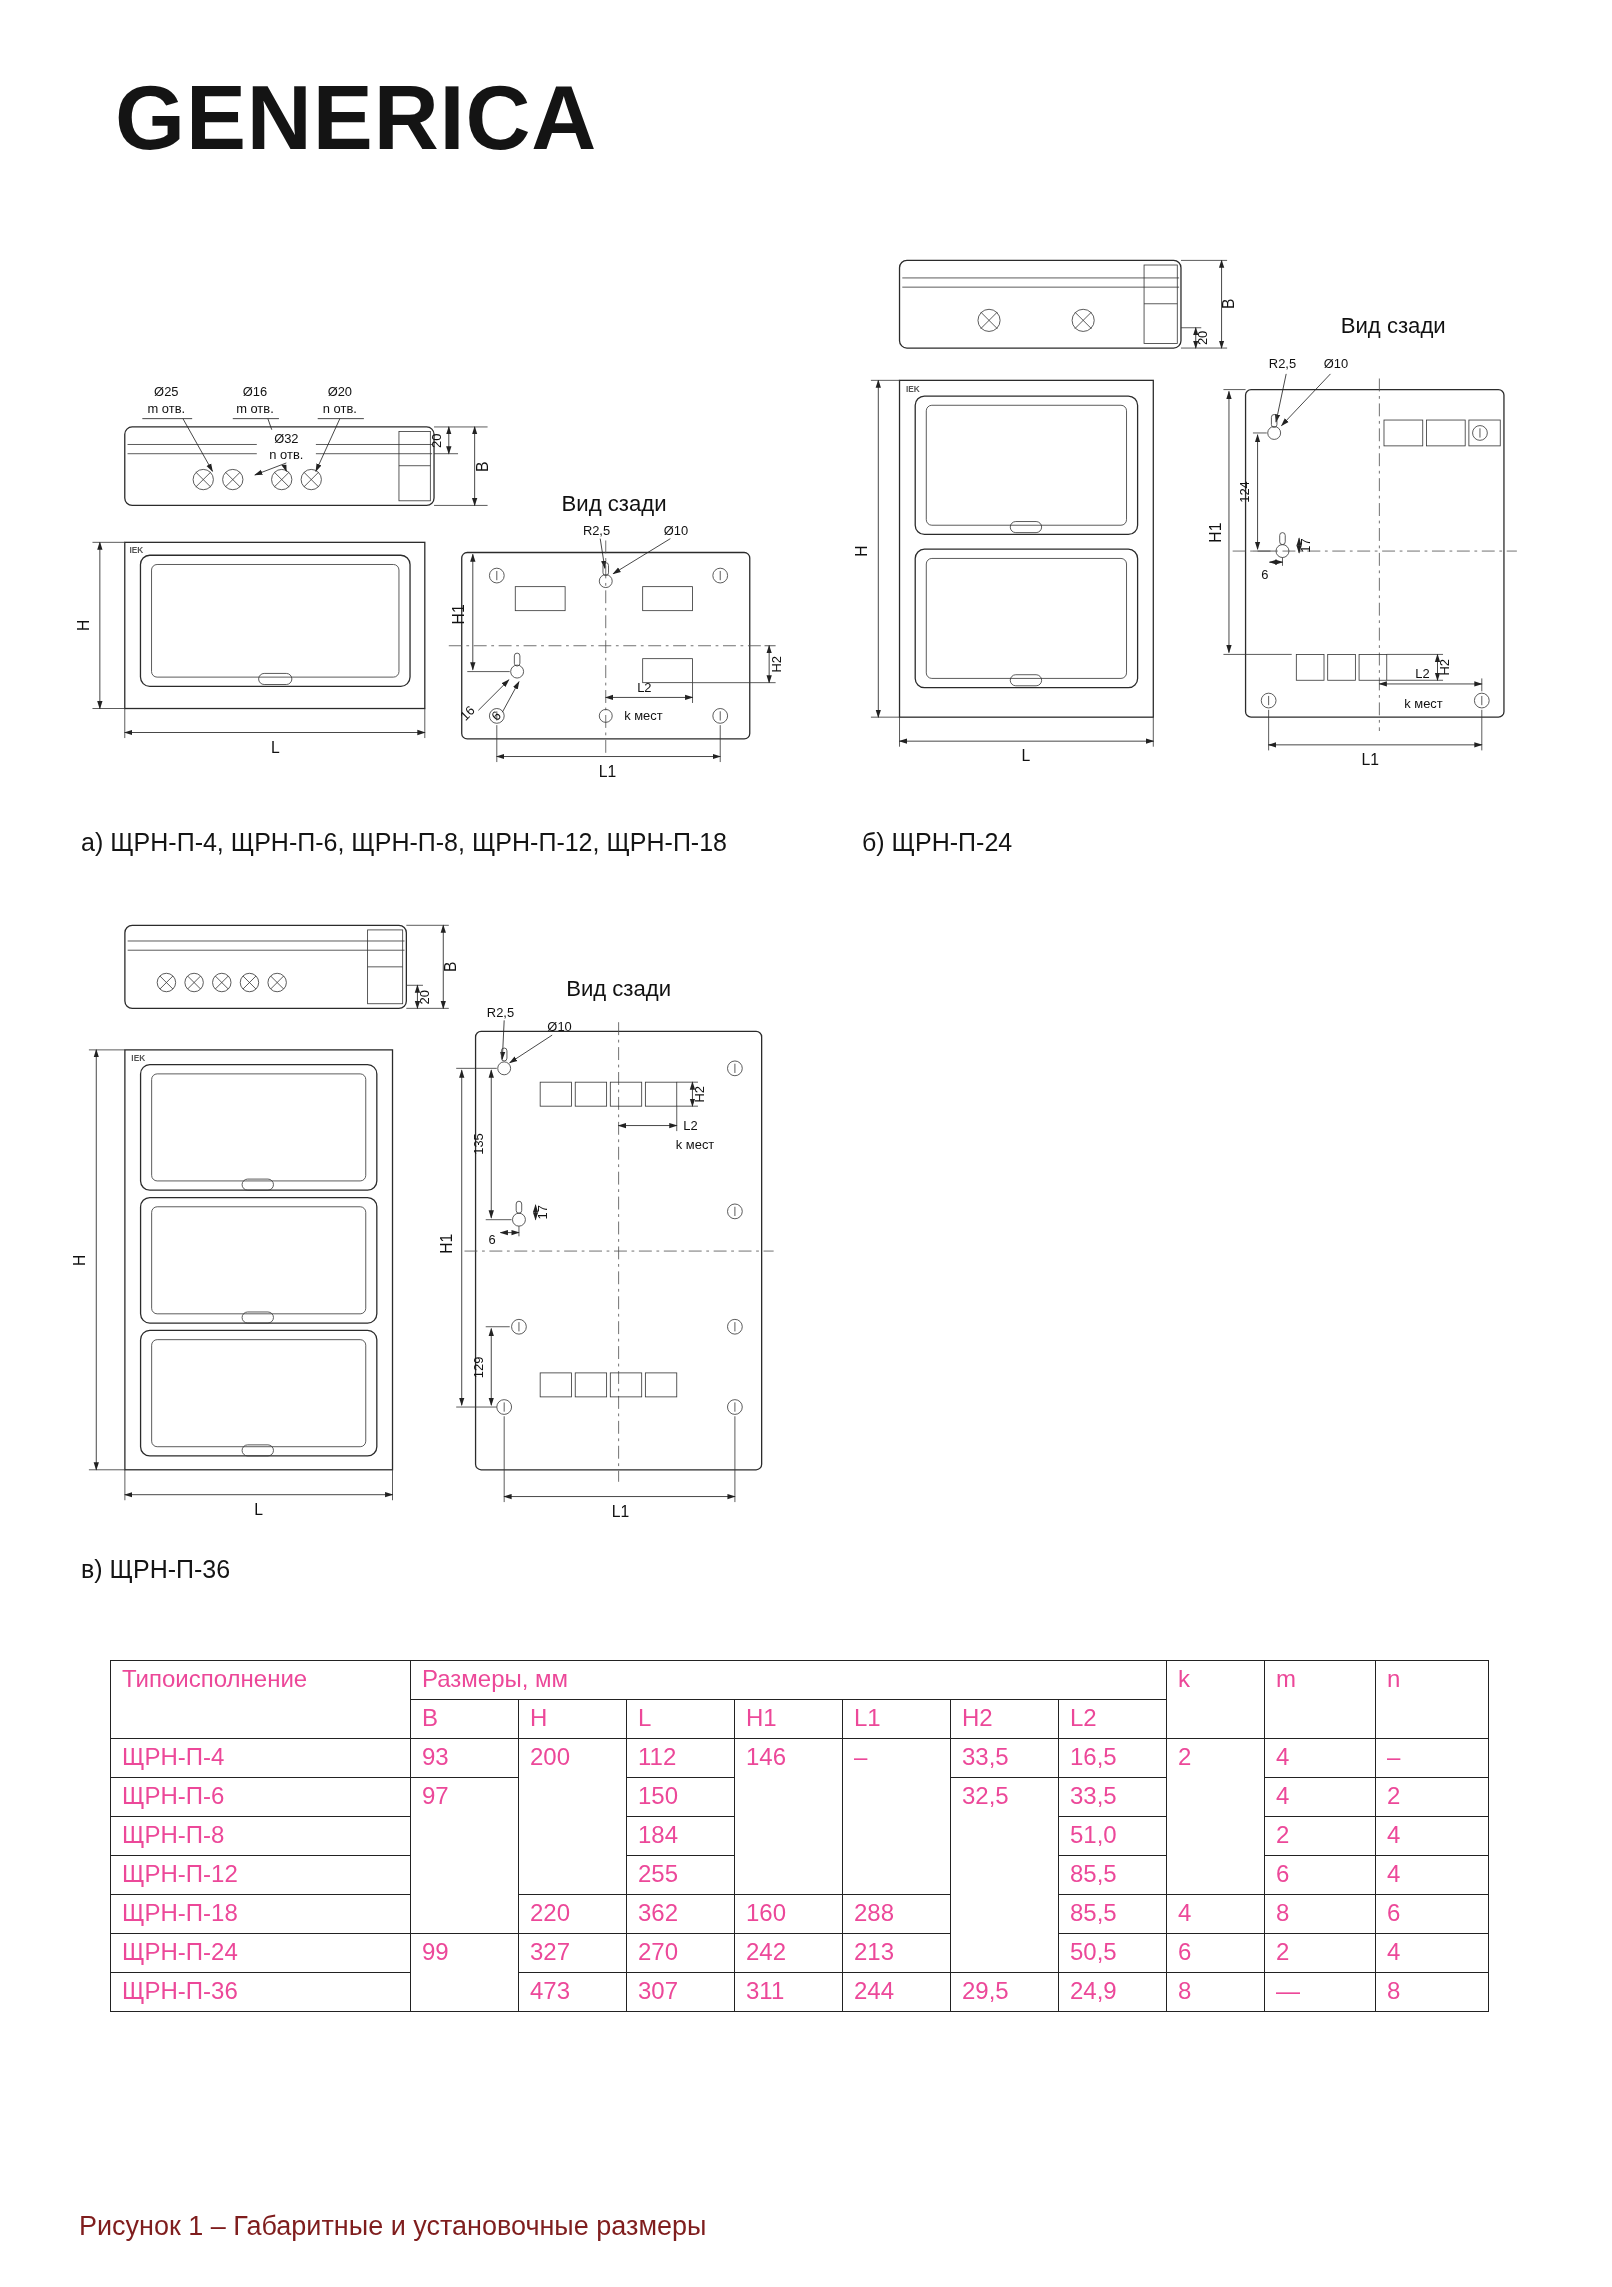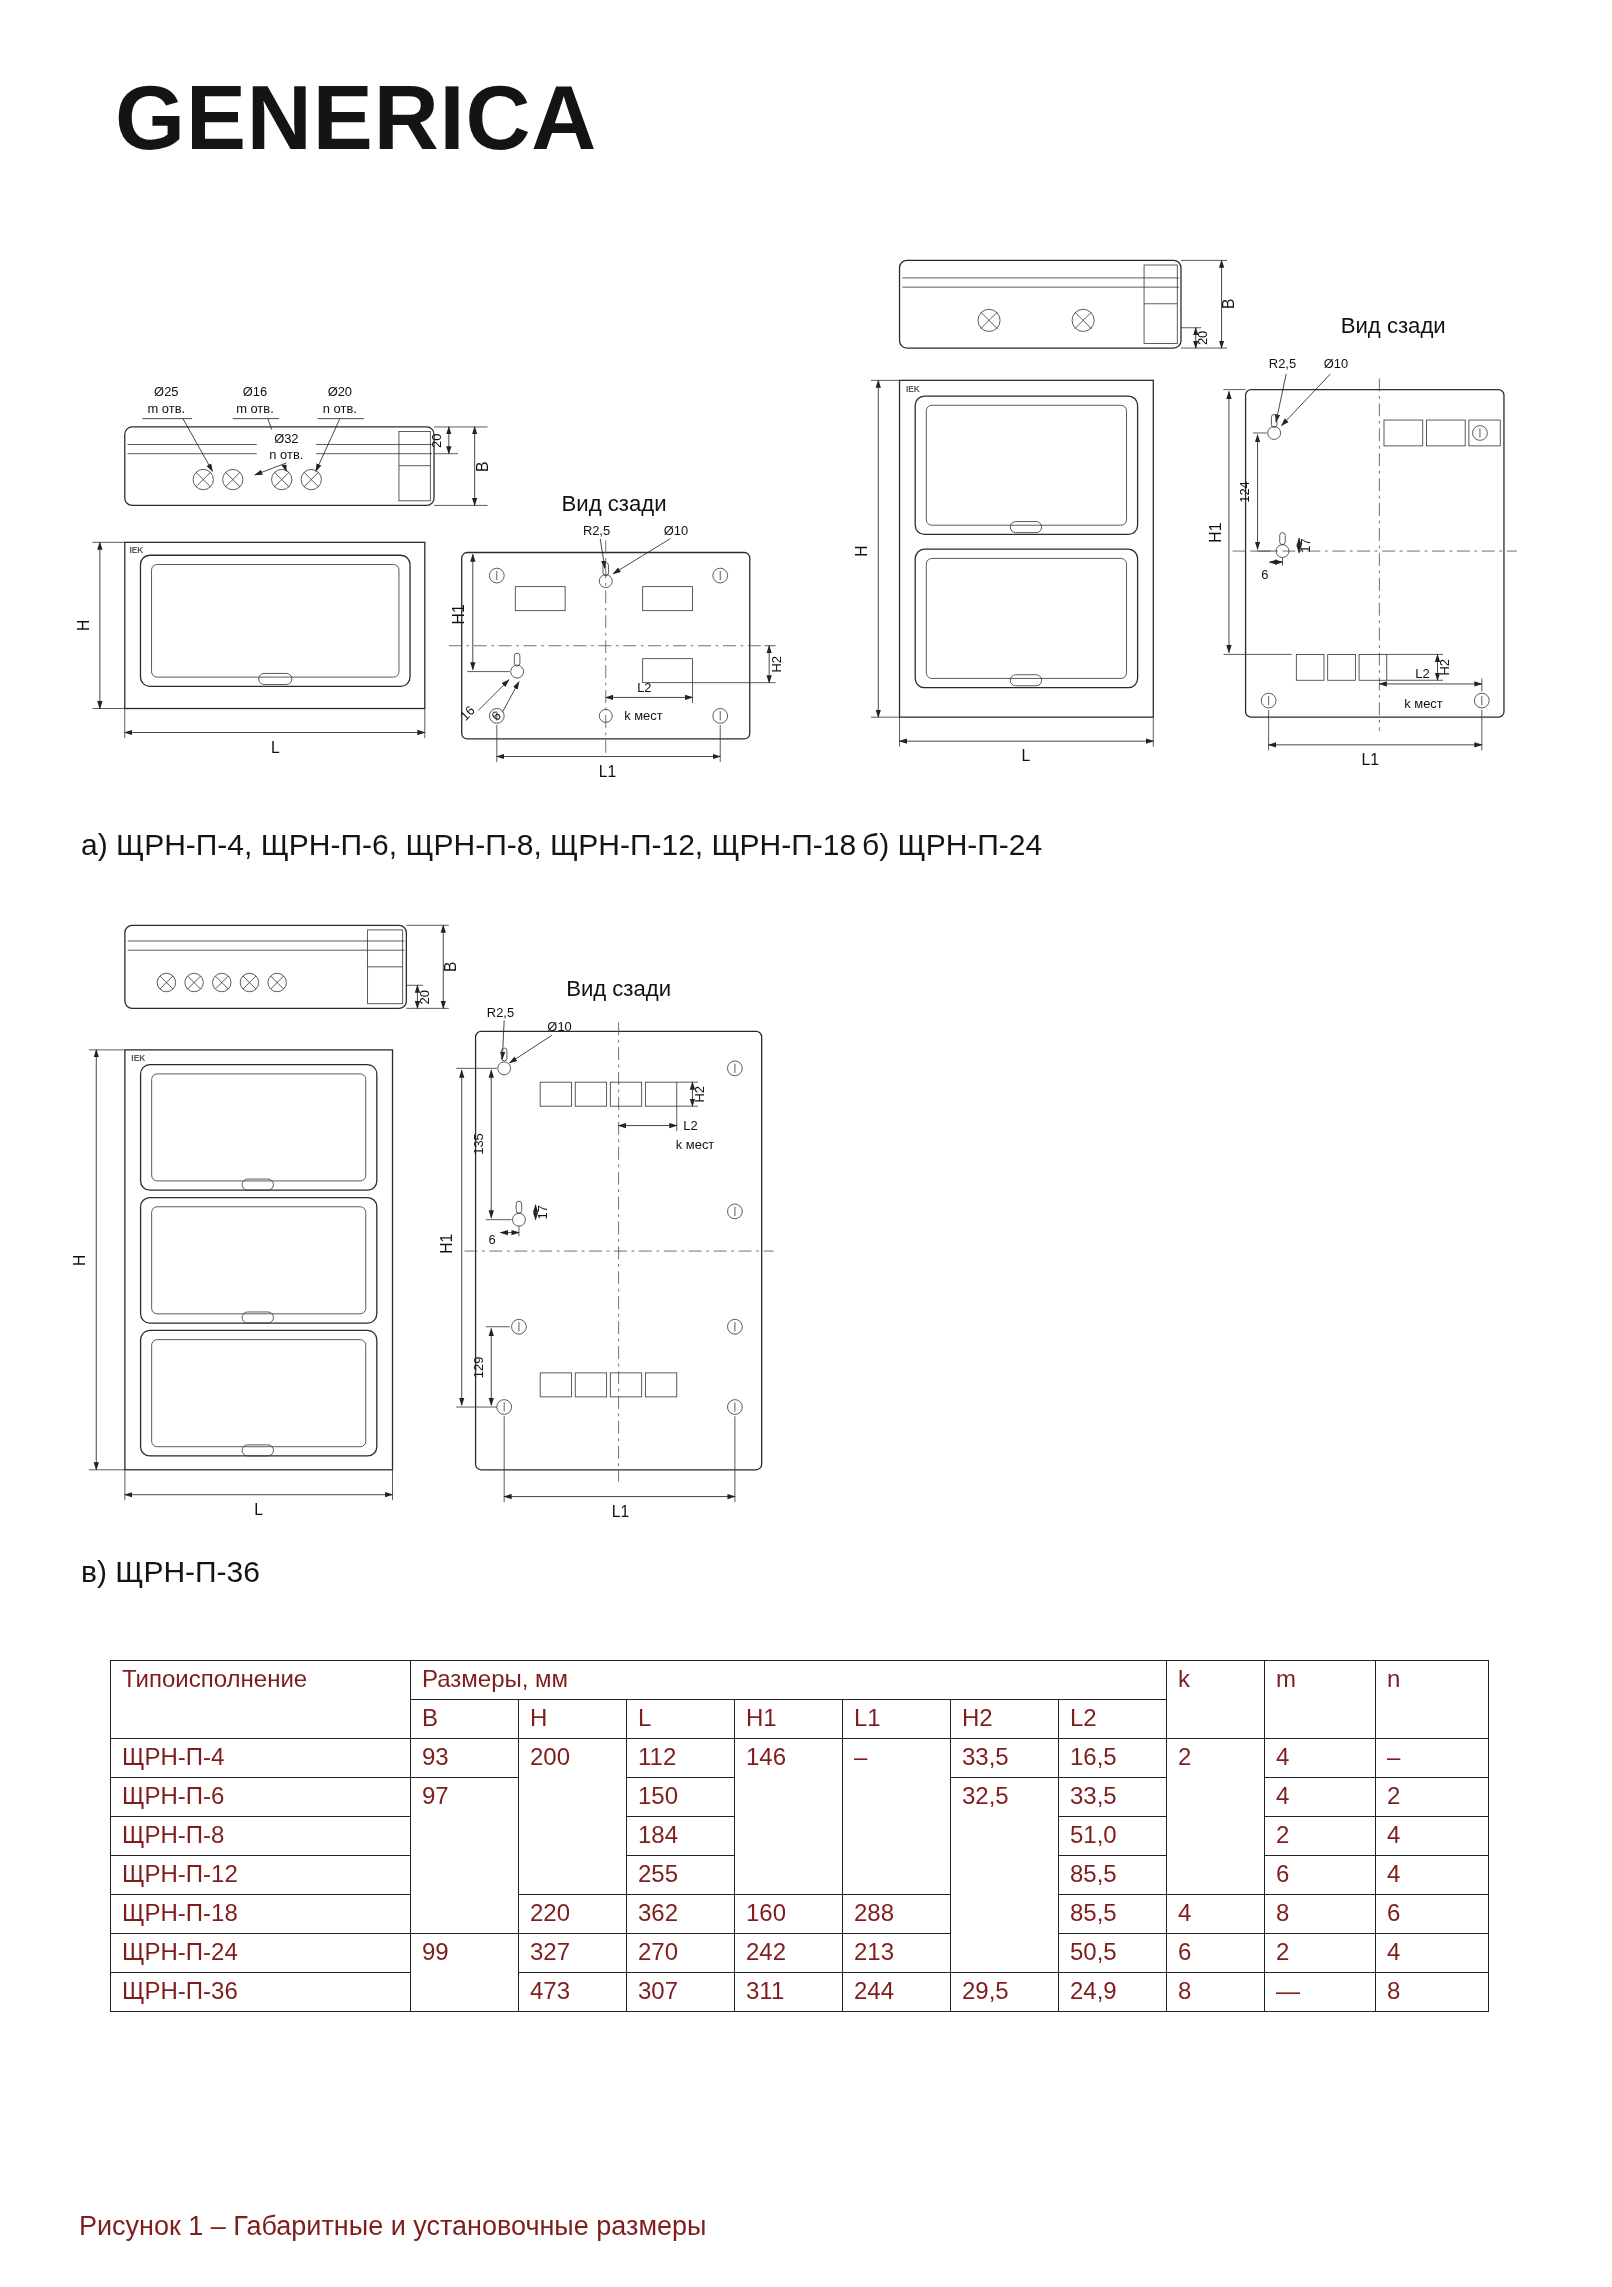--- a/index.html
+++ b/index.html
@@ -1,34 +1,34 @@
 <!DOCTYPE html>
 <html style="font-size:14.8px"><head>
 <meta charset="utf-8">
 <style>
   *{margin:0;padding:0;box-sizing:border-box}
   html,body{background:#ffffff}
   body{font-family:"Liberation Sans",sans-serif;color:#111}
   .page{position:relative;width:1612px;height:2287px;background:#fff;overflow:hidden;margin:16px auto}
   .abs{position:absolute}
   .logo{font-size:90px;font-weight:900;letter-spacing:0.9px;color:#141414;line-height:1}
-  .figcap{font-size:30px;color:#141414;white-space:nowrap}
+  .figcap{font-size:25px;color:#141414;white-space:nowrap}
   .maincap{font-size:27px;color:#7f1d1d}
   svg.fig{position:absolute;overflow:visible}
   svg .ln{stroke:#2b2b2b;stroke-width:1.4;fill:none}
   svg .thin{stroke:#3a3a3a;stroke-width:0.9;fill:none}
   svg .dim{stroke:#222;stroke-width:0.9;fill:none}
   svg .dash{stroke:#555;stroke-width:0.9;fill:none;stroke-dasharray:14 5 3 5}
   svg text{font-size:17px;fill:#111;font-family:"Liberation Sans",sans-serif}
   svg text.s{font-size:14px}
   svg text.t{font-size:24px}
   .mid{text-anchor:middle}
   svg .wbg{fill:#ffffff}
   svg .iek{font-size:9px;fill:#555;font-weight:bold}
-  table.dims{border-collapse:collapse;table-layout:fixed;width:1377px;font-size:24px;color:#7f1d1d}
+  table.dims{border-collapse:collapse;table-layout:fixed;width:1377px;font-size:24px;color:#ec4899}
   table.dims th,table.dims td{border:0.9px solid #222;font-weight:400;text-align:left;vertical-align:top;padding:3.7px 11px;height:39px;overflow:hidden;white-space:nowrap}
 </style>
 </head>
 <body>
 
 <div class="page">
 
   <svg width="0" height="0" style="position:absolute" aria-hidden="true">
     <defs>
       <marker id="aE" markerWidth="10" markerHeight="8" refX="9" refY="4" orient="auto">

